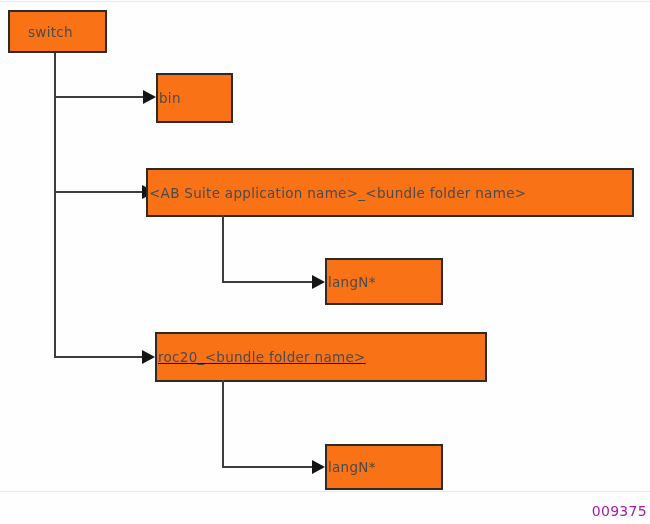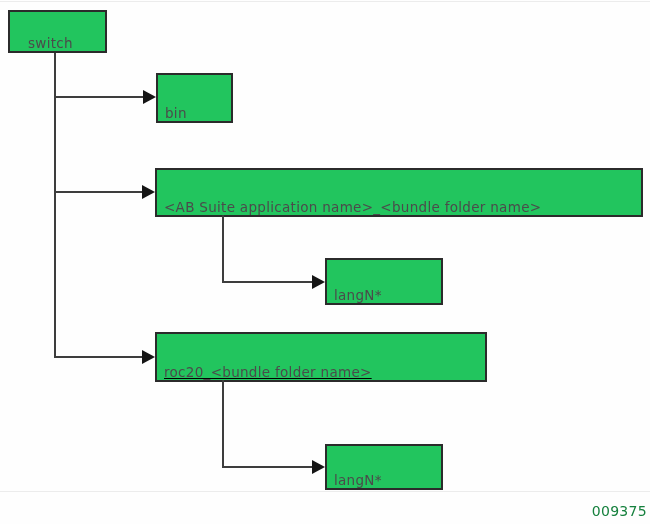--- a/index.html
+++ b/index.html
@@ -18,51 +18,51 @@
   .rule {
     position: absolute;
     left: 0;
     width: 650px;
     height: 1px;
     background: #ececec;
   }
   .node {
     position: absolute;
     box-sizing: border-box;
-    background: #22c55e;
+    background: #f97316;
     border: 2px solid #2b2b2b;
     display: flex;
-    align-items: flex-end;
+    align-items: center;
   }
   .node-label {
     color: #4b4b4b;
     font-size: 13.5px;
     letter-spacing: 0.3px;
     white-space: nowrap;
   }
-  .pad-15 .node-label { padding-left: 7px; }
+  .pad-15 .node-label { padding-left: 1px; }
   .pad-18 .node-label { padding-left: 18px; }
   .line {
     position: absolute;
     background: #3d3d3d;
   }
   .arrowhead {
     position: absolute;
     width: 0;
     height: 0;
     border-top: 7px solid transparent;
     border-bottom: 7px solid transparent;
     border-left: 13px solid #151515;
   }
   .caption {
     position: absolute;
     top: 503px;
     right: 3px;
     font-size: 14px;
-    color: #15803d;
+    color: #a21caf;
     letter-spacing: 0.3px;
   }
 </style>
 </head>
 <body>
 
 <div class="figure-canvas">
 
   <div class="rule" style="top:1px;"></div>
   <div class="rule" style="top:491px;"></div>
@@ -74,21 +74,21 @@
   <div class="line" style="left:54px; top:53px; width:2px; height:305px;"></div>
 
   <div class="line" style="left:54px; top:96px; width:90px; height:2px;"></div>
   <div class="arrowhead" style="left:143px; top:90px;"></div>
   <div class="node pad-15" style="left:156px; top:73px; width:77px; height:50px;">
     <span class="node-label">bin</span>
   </div>
 
   <div class="line" style="left:54px; top:191px; width:88px; height:2px;"></div>
   <div class="arrowhead" style="left:142px; top:185px;"></div>
-  <div class="node pad-15" style="left:155px; top:168px; width:488px; height:49px;">
+  <div class="node pad-15" style="left:146px; top:168px; width:488px; height:49px;">
     <span class="node-label">&lt;AB Suite application name&gt;_&lt;bundle folder name&gt;</span>
   </div>
 
   <div class="line" style="left:222px; top:215px; width:2px; height:68px;"></div>
   <div class="line" style="left:222px; top:281px; width:90px; height:2px;"></div>
   <div class="arrowhead" style="left:312px; top:275px;"></div>
   <div class="node pad-15" style="left:325px; top:258px; width:118px; height:47px;">
     <span class="node-label">langN*</span>
   </div>
 

